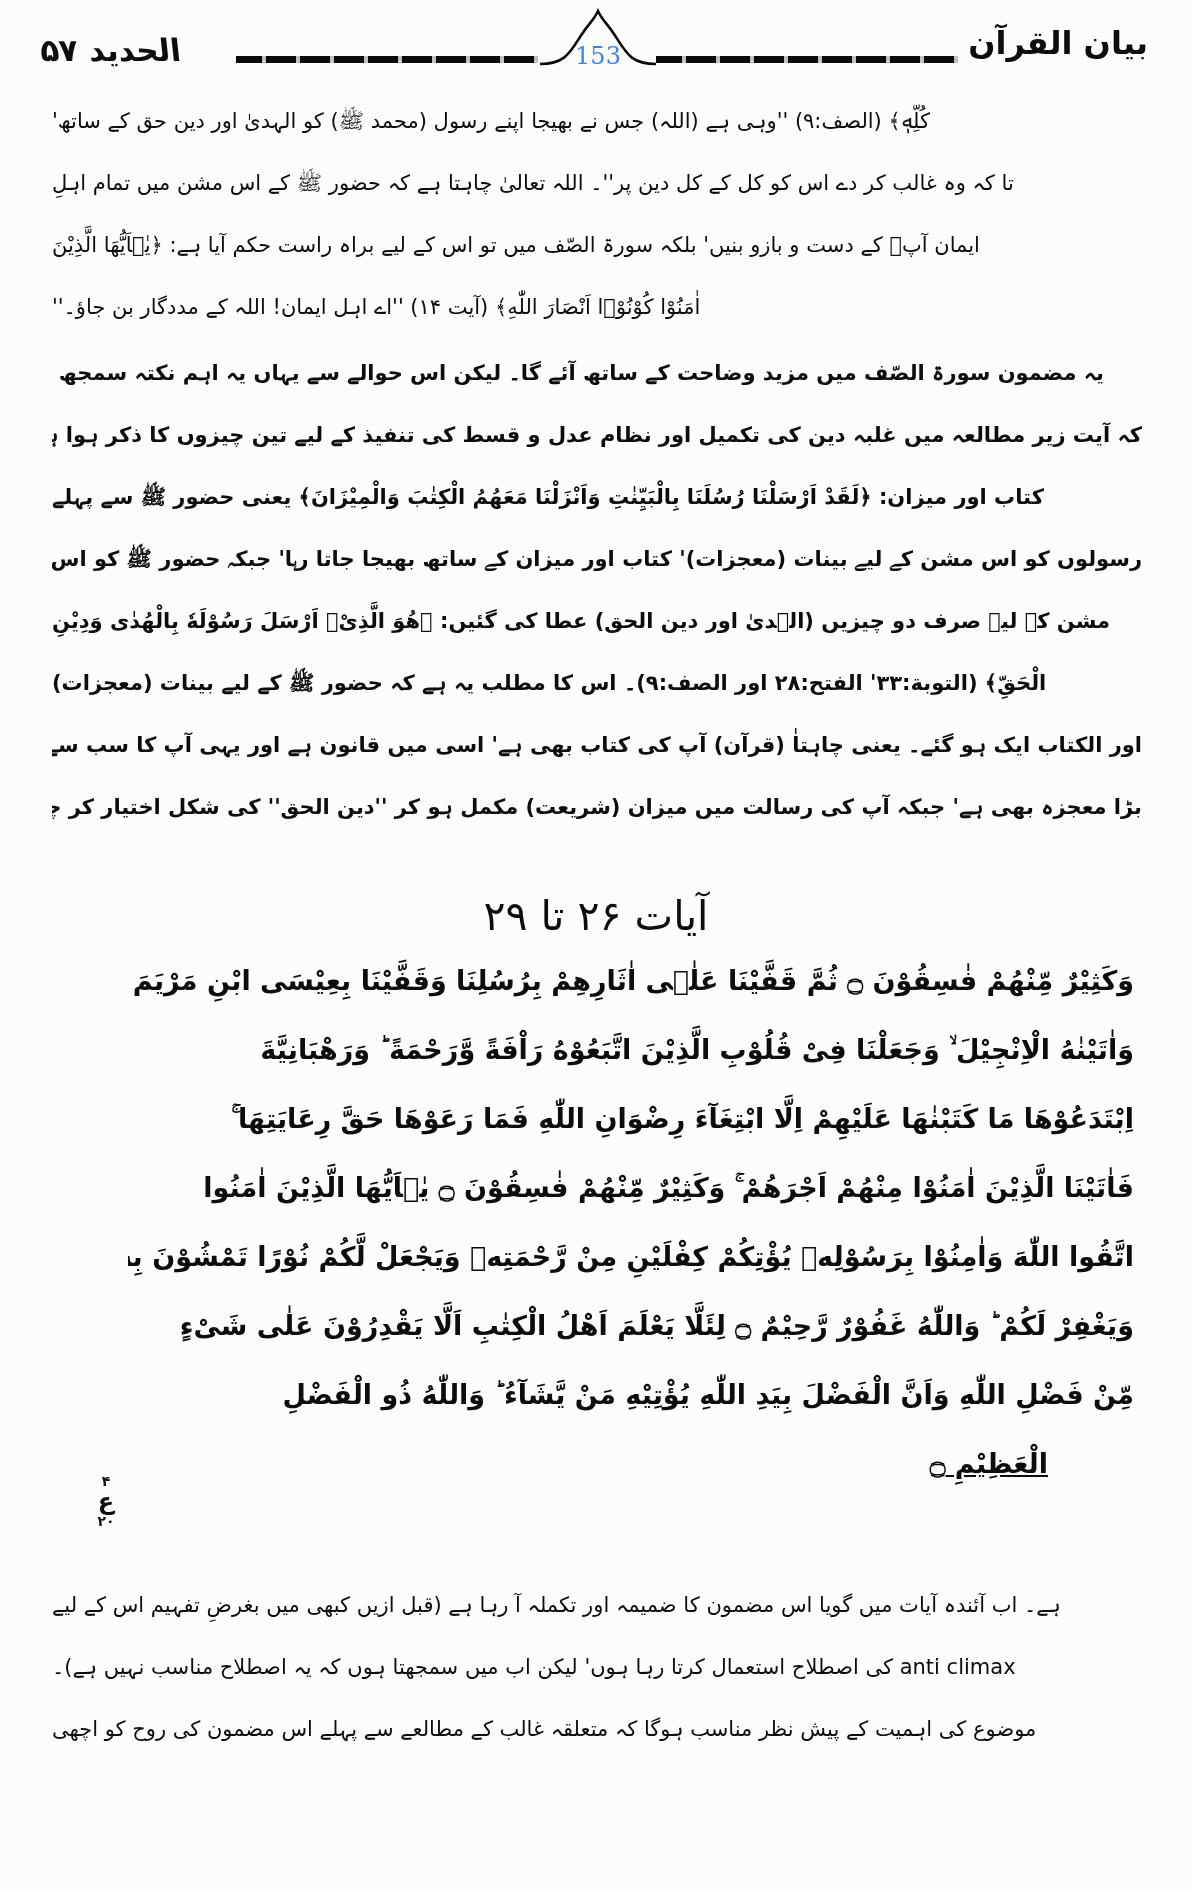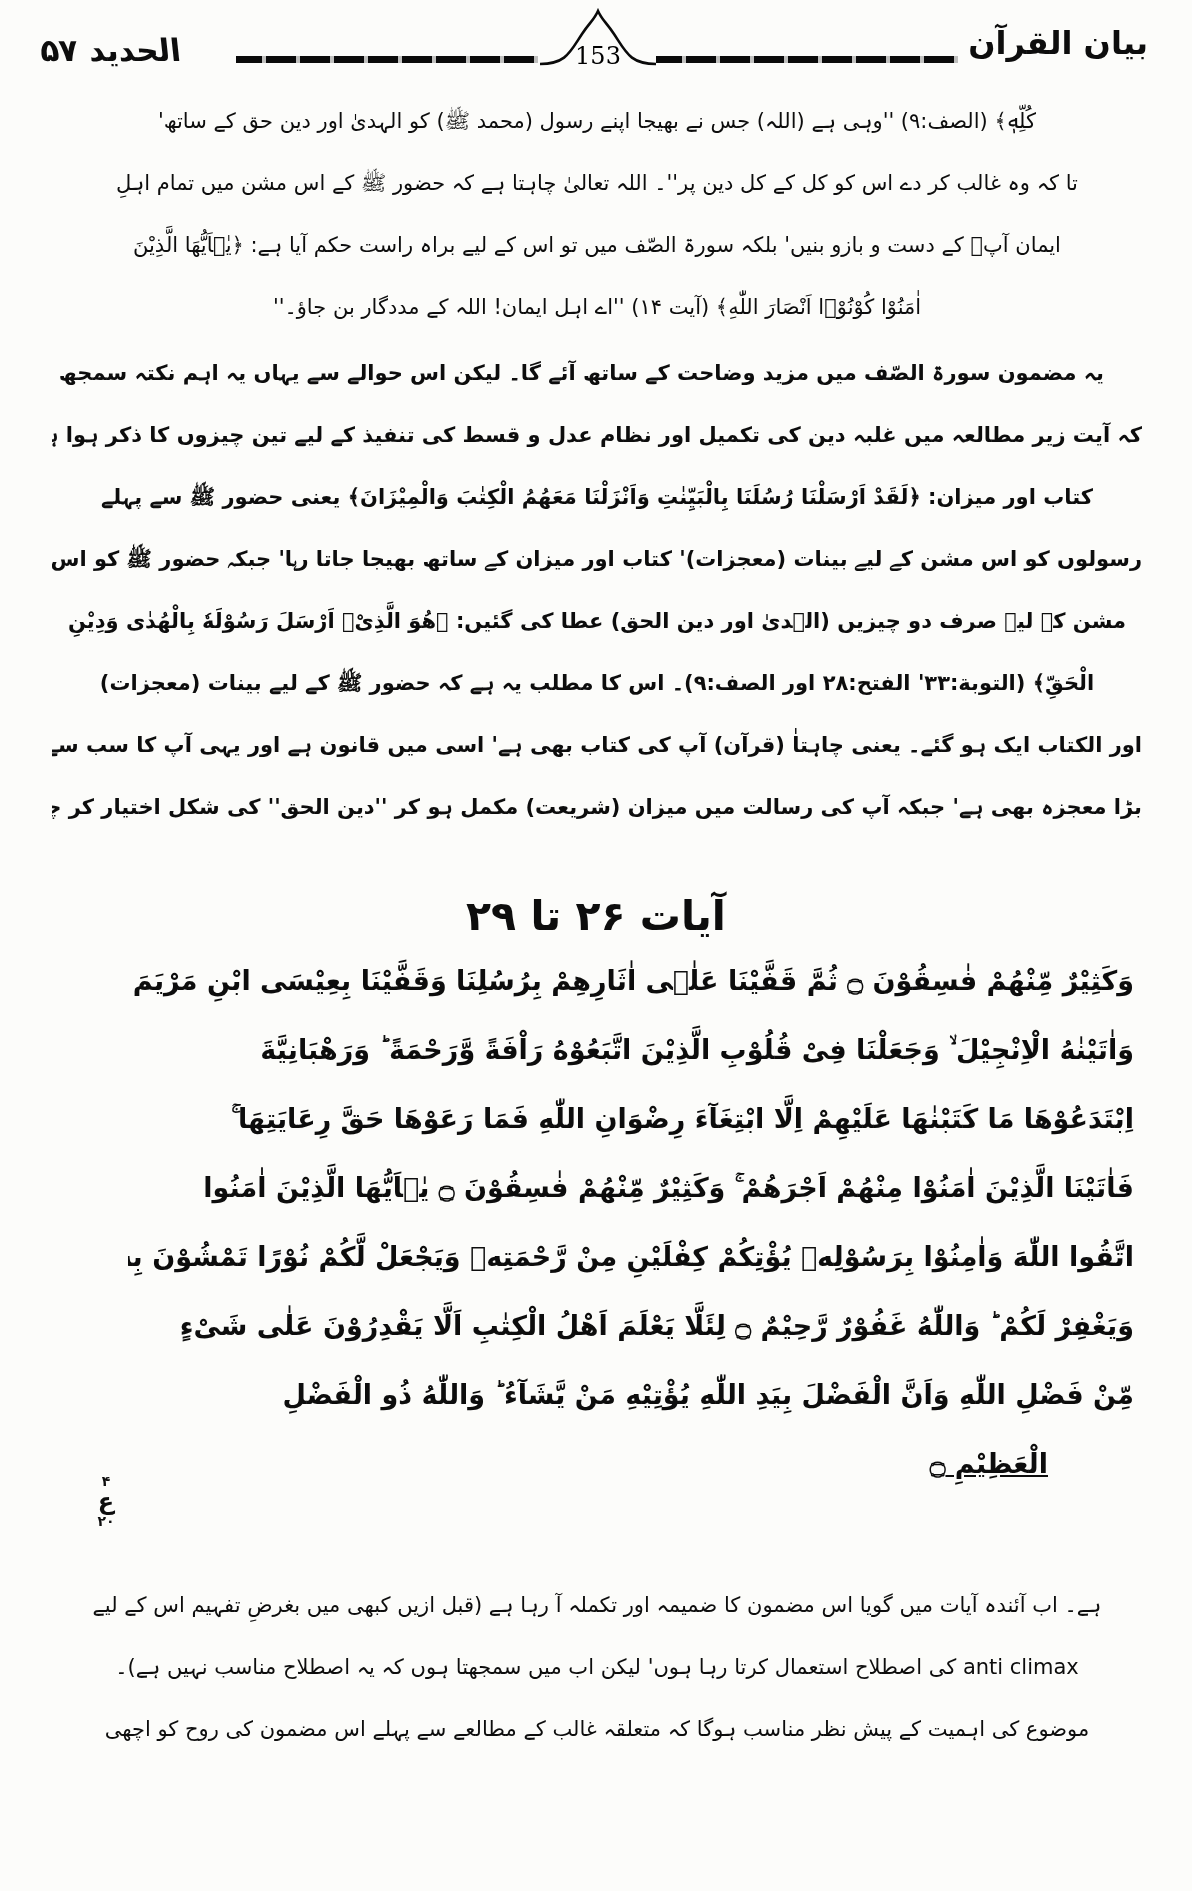--- a/index.html
+++ b/index.html
@@ -15,30 +15,30 @@
   }
   
   .hdr-right{position:absolute;top:24px;right:44px;font-size:32px;font-weight:bold;letter-spacing:0;}
   .hdr-left{position:absolute;top:32px;left:40px;font-size:31px;font-weight:bold;transform:skewX(6deg);}
   .rule{position:absolute;top:56px;height:7px;
         background:repeating-linear-gradient(to right,#0a0a0a 0 26px,rgba(10,10,10,.25) 26px 30px,#0a0a0a 30px 34px);}
   .rule-l{left:236px;width:302px;}
   .rule-r{left:656px;width:302px;}
   .dome{position:absolute;left:536px;top:8px;width:124px;height:58px;}
   .pagenum{position:absolute;left:552px;top:42px;width:92px;text-align:center;
-           font-family:"DejaVu Serif", serif;font-size:24px;color:#000000;direction:ltr;}
+           font-family:"DejaVu Serif", serif;font-size:24px;color:#3b82f6;direction:ltr;}
   
   section{position:absolute;right:50px;left:52px;}
   .ul{font-size:21px;line-height:62px;white-space:nowrap;overflow:hidden;
-      direction:rtl;text-align:center;}
+      direction:rtl;text-align:left;}
   .indent{padding-right:38px;}
   #para1{top:90px;}
   #para2{top:342px;font-weight:bold;}
   #heading{position:absolute;top:858px;left:0;right:0;text-align:center;
-           font-size:41px;font-weight:bold;}
+           font-size:41px;font-weight:normal;}
   #quran{top:946px;right:58px;left:128px;}
   .ql{font-size:27px;line-height:69px;font-weight:bold;white-space:nowrap;overflow:hidden;
       direction:rtl;text-align:right;}
   .last-ayah{padding-right:86px;text-decoration:underline;}
   #ruku{position:absolute;left:84px;top:1474px;width:44px;text-align:center;line-height:1;}
   #ruku .rk-num{display:block;font-size:14px;font-weight:bold;}
   #ruku .rk-ain{display:block;font-size:24px;font-weight:bold;margin:1px 0;}
   #para3{top:1574px;}
 </style>
 </head>

